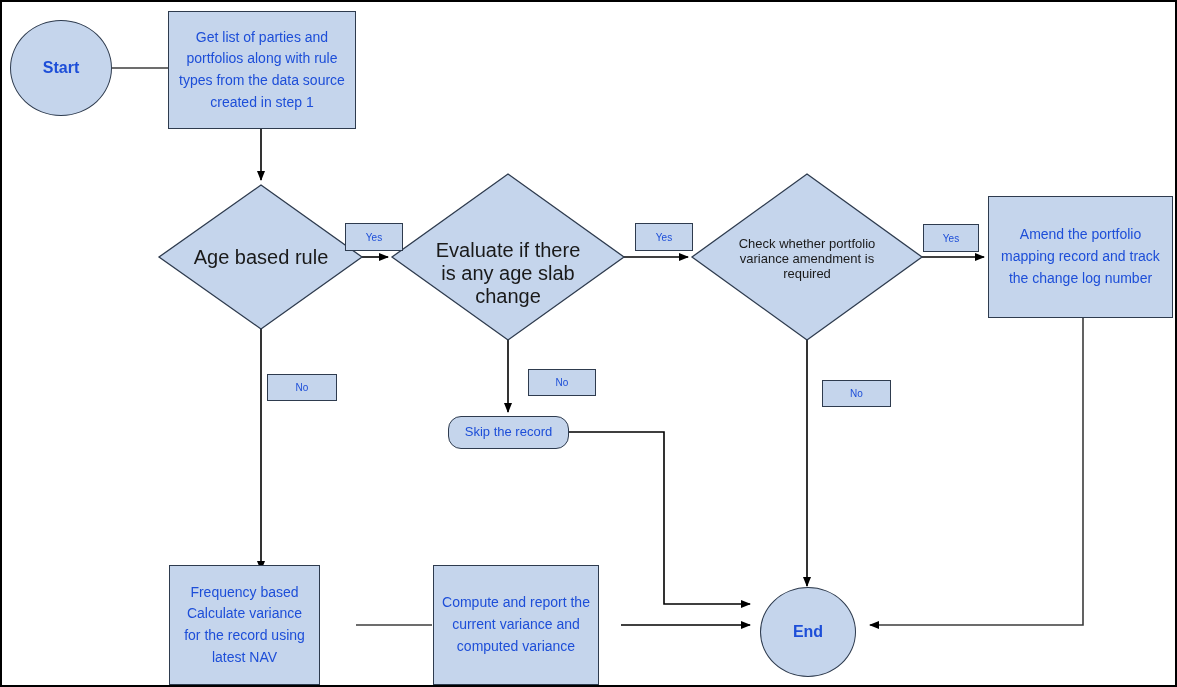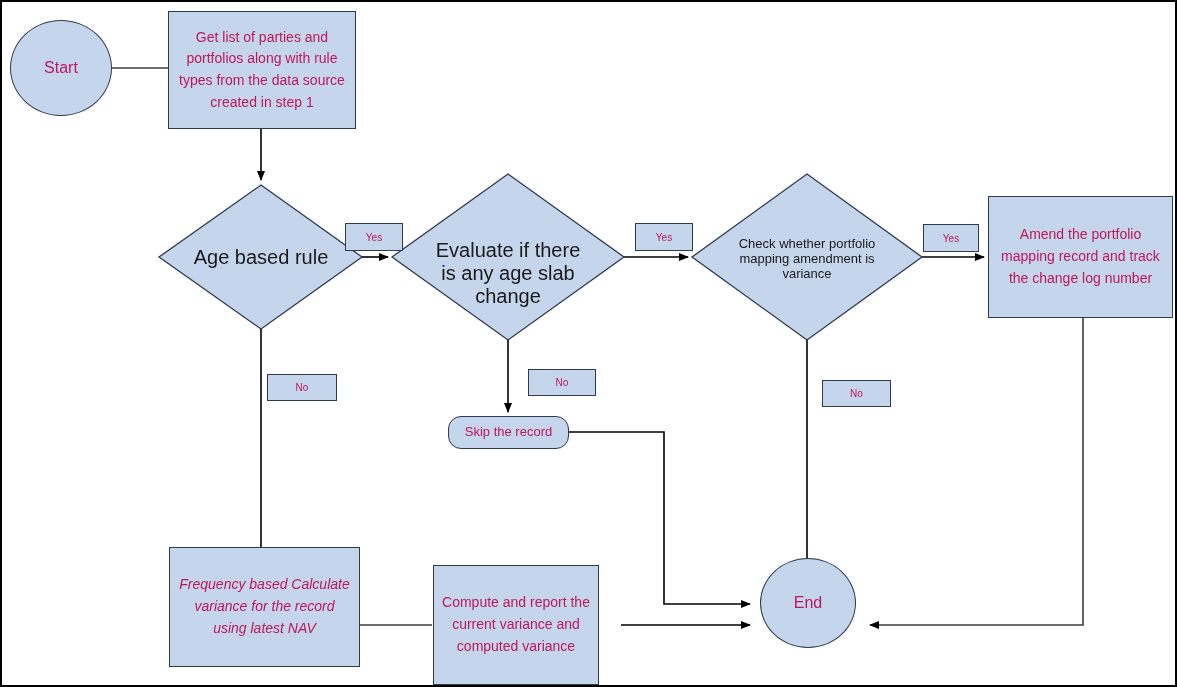--- a/index.html
+++ b/index.html
@@ -6,34 +6,34 @@
   body{font-family:"Liberation Sans", sans-serif;}
   #canvas{
     position:relative;
     width:1177px;height:687px;
     background:#ffffff;
     box-sizing:border-box;
     border:2px solid #000000;
     overflow:hidden;
   }
   .svg-layer{position:absolute;left:0;top:0;width:1177px;height:687px;}
-  .node{position:absolute;box-sizing:border-box;display:flex;align-items:center;justify-content:center;text-align:center;color:#be185d;}
+  .node{position:absolute;box-sizing:border-box;display:flex;align-items:center;justify-content:center;text-align:center;color:#1d4ed8;}
   .rect{
     background:#c5d5ec;border:1px solid #2e3b4e;
   }
   .circle{
     background:#c5d5ec;border:1px solid #2e3b4e;border-radius:50%;
   }
   .label-box{
     background:#c5d5ec;border:1px solid #2e3b4e;font-size:10px;margin-top:8px;
   }
   .node .txt{
     line-height:1.55;padding:0 8px;white-space:pre-line;
   }
-  .t16{font-size:16px;}
+  .t16{font-size:16px;font-weight:bold;}
   .t15{font-size:20px;}
   .t14{font-size:14px;}
   .t13{font-size:13px;}
   .diamond-label{
     position:absolute;display:flex;align-items:center;justify-content:center;
     text-align:center;color:#1a1a1a;pointer-events:none;
   }
 </style>
 </head>
 <body>
@@ -88,40 +88,40 @@
 
   <div class="diamond-label" style="left:181px;top:220px;width:156px;height:70px;">
     <span class="txt t15">Age based rule</span>
   </div>
 
   <div class="diamond-label" style="left:424px;top:224px;width:164px;height:94px;">
     <span class="txt t15">Evaluate if there is any age slab change</span>
   </div>
 
   <div class="diamond-label" style="left:729px;top:208px;width:152px;height:96px;">
-    <span class="txt t13">Check whether portfolio mapping amendment is variance</span>
+    <span class="txt t13">Check whether portfolio variance amendment is required</span>
   </div>
 
   <div class="node rect" style="left:986px;top:194px;width:185px;height:122px;">
     <span class="txt t14">Amend the portfolio mapping record and track the change log number</span>
   </div>
 
   <div class="node rect" style="left:446px;top:414px;width:121px;height:33px;border-radius:13px;">
     <span class="txt t13">Skip the record</span>
   </div>
 
-  <div class="node rect" style="left:167px;top:545px;width:191px;height:120px;font-style:italic;">
+  <div class="node rect" style="left:167px;top:563px;width:151px;height:120px;">
     <span class="txt t14">Frequency based Calculate variance for the record using latest NAV</span>
   </div>
 
   <div class="node rect" style="left:431px;top:563px;width:166px;height:120px;">
     <span class="txt t14">Compute and report the current variance and computed variance</span>
   </div>
 
-  <div class="node circle" style="left:758px;top:556px;width:96px;height:90px;justify-content:center;">
+  <div class="node circle" style="left:758px;top:585px;width:96px;height:90px;justify-content:center;">
     <span class="txt t16">End</span>
   </div>
 
   <div class="node label-box" style="left:343px;top:213px;width:58px;height:28px;">
     <span>Yes</span>
   </div>
 
   <div class="node label-box" style="left:265px;top:364px;width:70px;height:27px;">
     <span>No</span>
   </div>

